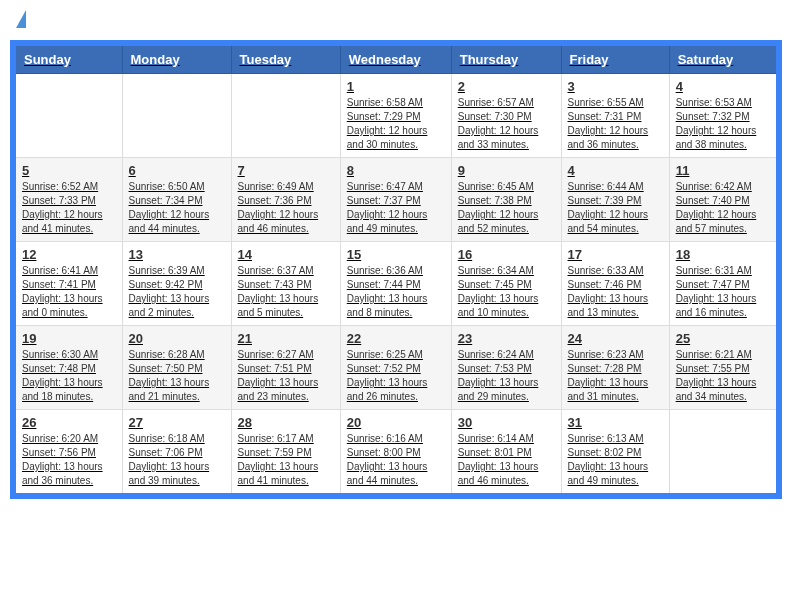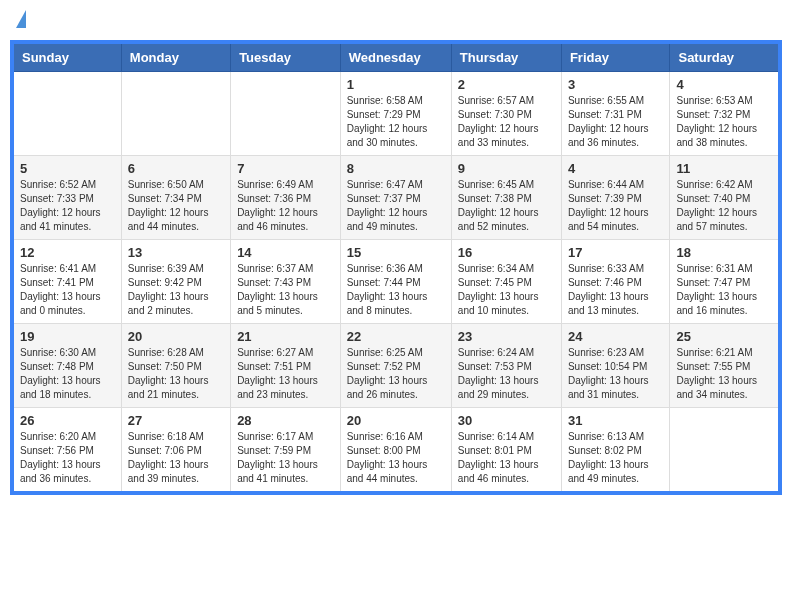--- a/index.html
+++ b/index.html
@@ -54,21 +54,22 @@
       line-height: 1.1;
     }
     .title-section h2 {
       font-size: 16px;
       font-weight: normal;
       color: #555;
     }
     .calendar {
       width: 100%;
       border-collapse: collapse;
-      border: 4px solid #3b82f6;
+      border: 6px solid #3b82f6;
+      text-decoration: underline;
     }
     .calendar th {
       background-color: #3a6db5;
       color: #fff;
       text-align: left;
       padding: 6px 8px;
       font-size: 13px;
       border: 1px solid #2a5a9f;
     }
     .calendar td {
@@ -274,21 +275,21 @@
         </td>
         <td>
           <div class="day-number">23</div>
           <div class="day-info">Sunrise: 6:24 AM
 Sunset: 7:53 PM
 Daylight: 13 hours and 29 minutes.</div>
         </td>
         <td>
           <div class="day-number">24</div>
           <div class="day-info">Sunrise: 6:23 AM
-Sunset: 10:54 PM
+Sunset: 7:28 PM
 Daylight: 13 hours and 31 minutes.</div>
         </td>
         <td>
           <div class="day-number">25</div>
           <div class="day-info">Sunrise: 6:21 AM
 Sunset: 7:55 PM
 Daylight: 13 hours and 34 minutes.</div>
         </td>
       </tr>
       <tr>

